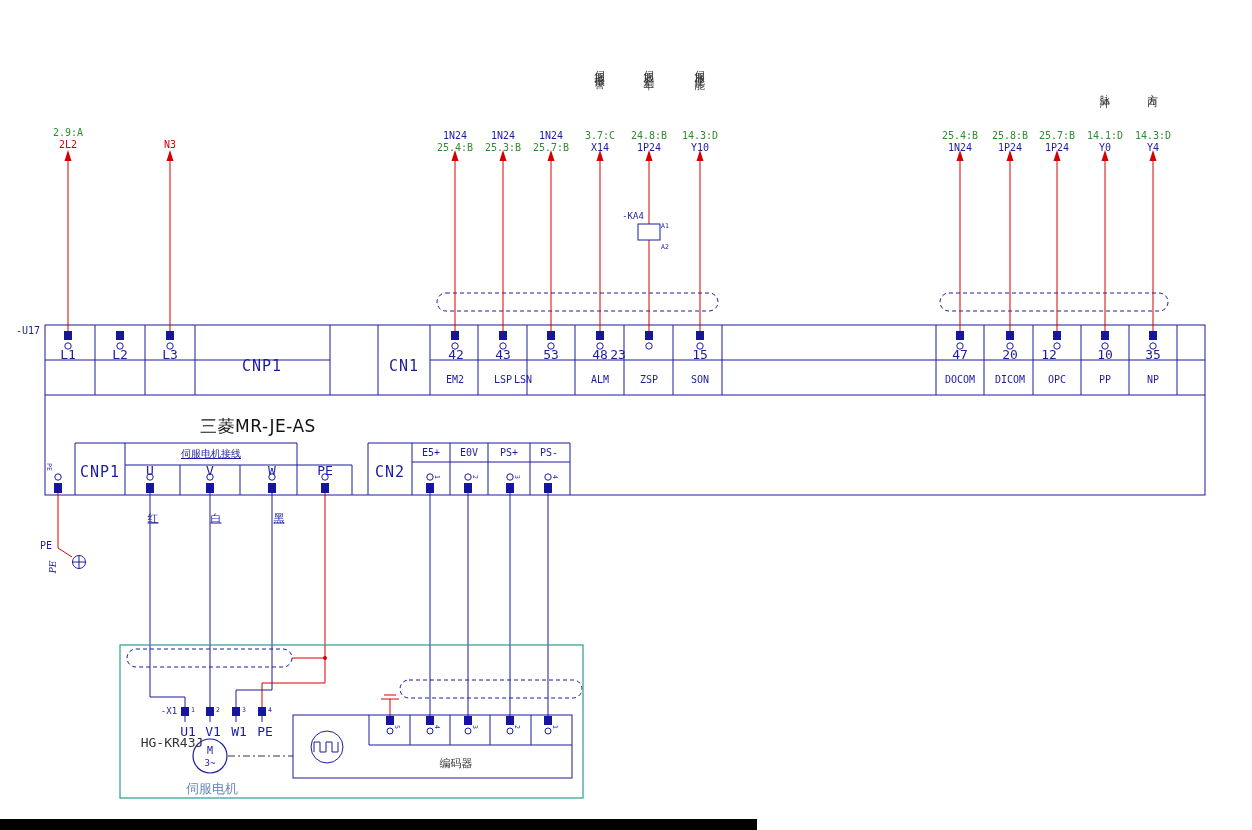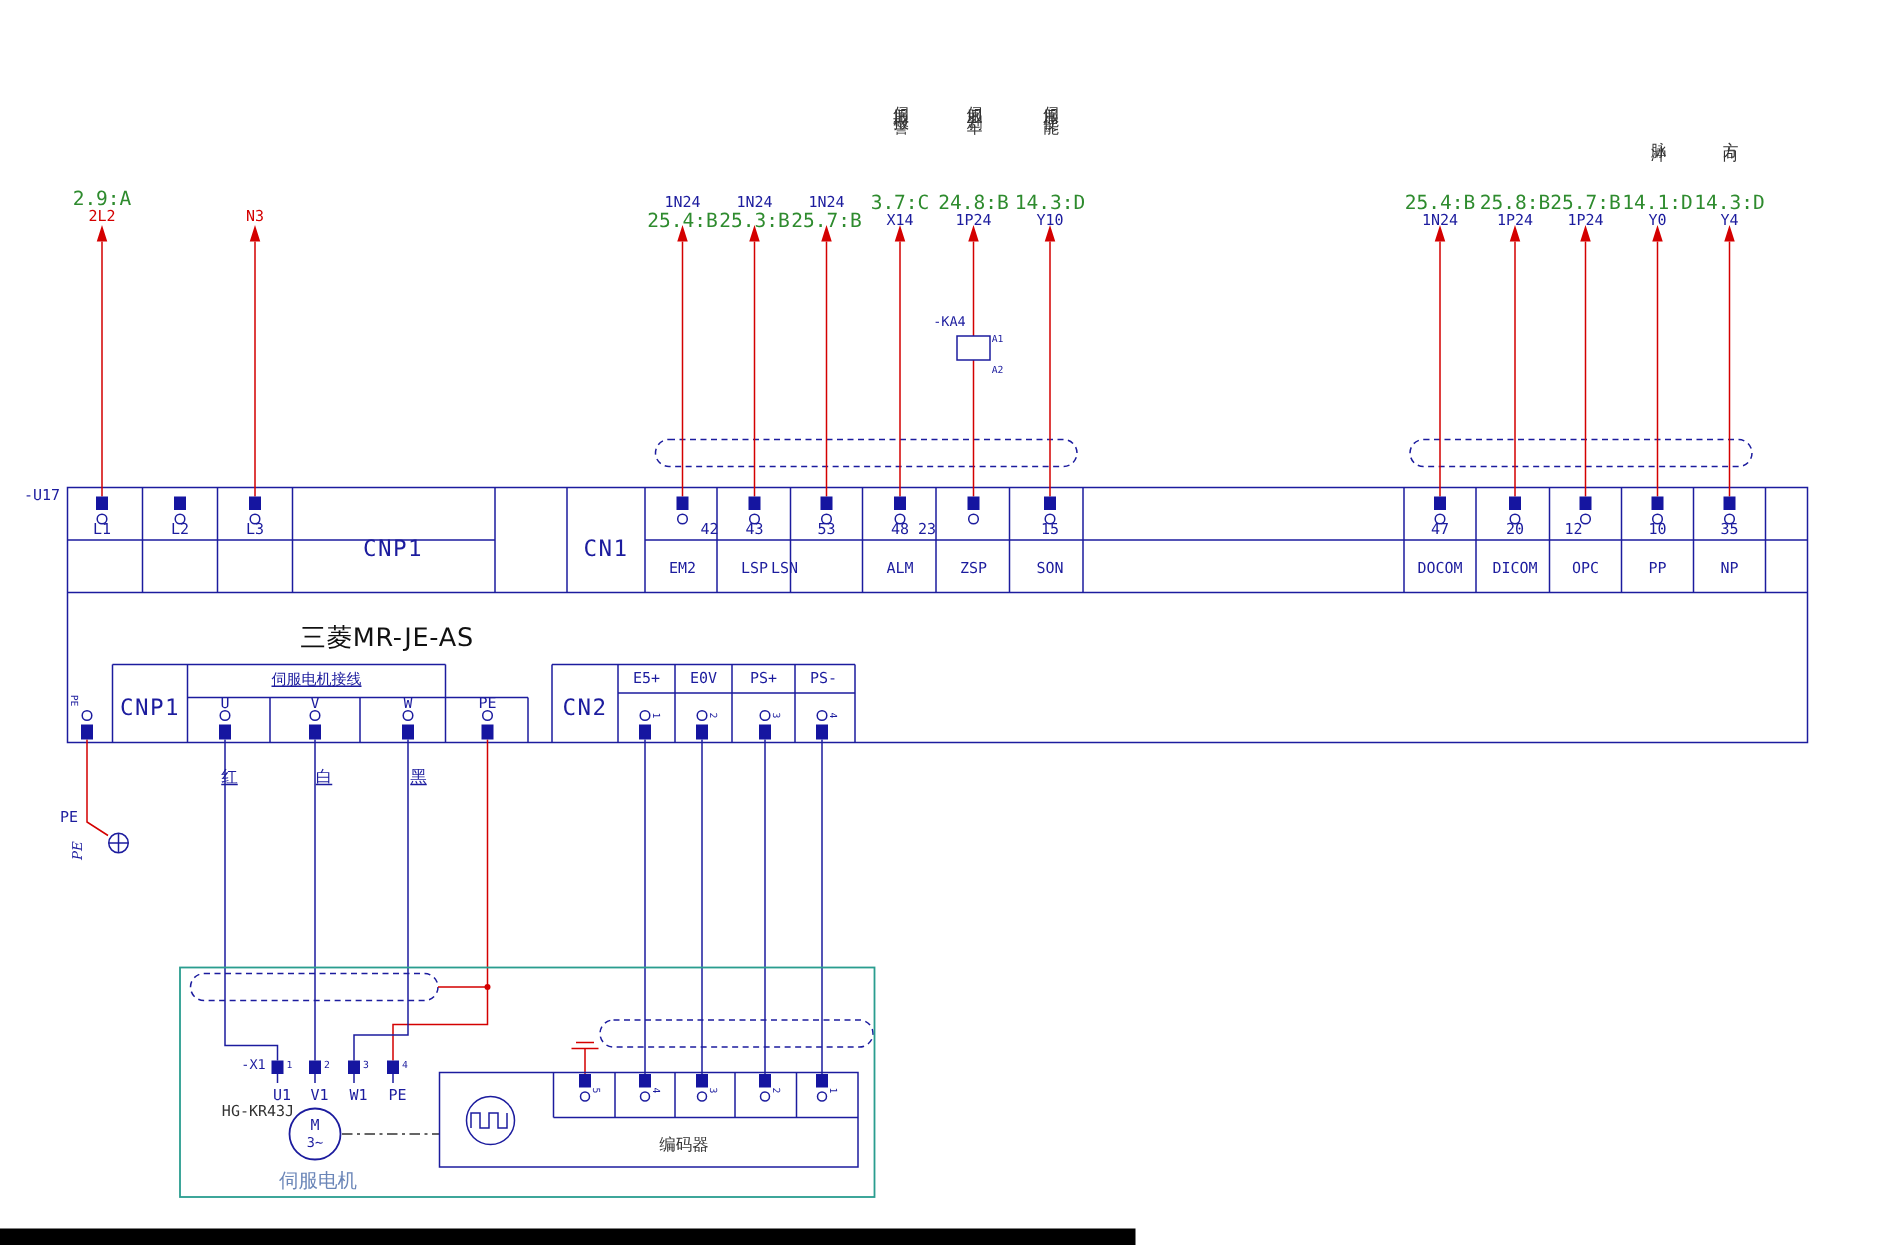--- a/index.html
+++ b/index.html
@@ -2,26 +2,26 @@
 <html><head>
 <meta charset="utf-8">
 <style>
   html,body{margin:0;padding:0;background:#fff}
   .stage{position:relative;width:1252px;height:830px;background:#fff;overflow:hidden;
          font-family:"DejaVu Sans","Liberation Sans",sans-serif}
   svg.layer{position:absolute;left:0;top:0}
   .t{position:absolute;transform:translate(-50%,-50%);white-space:nowrap;line-height:1;
      font-family:"DejaVu Sans Mono","DejaVu Sans",monospace;color:#1c1c9e}
   .cjk{font-family:"DejaVu Sans","Liberation Sans",sans-serif}
-  .green{color:#2e8b2e;font-size:13px}
+  .green{color:#2e8b2e;font-size:10px}
   .red{color:#d40000}
   .navy{color:#1c1c9e}
   .dark{color:#333}
   .net{font-size:10px}
-  .pin{font-size:10px}
+  .pin{font-size:13px}
   .sig{font-size:10px}
   .tiny{font-size:6.5px}
   .sm{font-size:9px}
   .conn{font-size:15px;letter-spacing:1px}
   .model{font-size:17px;color:#111;letter-spacing:.5px}
   .ul{text-decoration:underline}
   .steel{color:#6b86b8}
   .vert{position:absolute;transform:translateX(-50%);writing-mode:vertical-rl;text-orientation:upright;
         white-space:nowrap;font-size:10.5px;color:#333;letter-spacing:3px;line-height:1;
         font-family:"DejaVu Sans","Liberation Sans",sans-serif}
@@ -198,21 +198,21 @@
 
   <span class="t green" style="left:68px;top:133px">2.9:A</span>
   <span class="t net red" style="left:68px;top:145px">2L2</span>
   <span class="t net red" style="left:170px;top:145px">N3</span>
   <span class="t pin" style="left:68px;top:354px">L1</span>
   <span class="t pin" style="left:120px;top:354px">L2</span>
   <span class="t pin" style="left:170px;top:354px">L3</span>
 
   <span class="t net navy" style="left:455px;top:136px">1N24</span>
   <span class="t green" style="left:455px;top:148px">25.4:B</span>
-  <span class="t pin" style="left:473px;top:354px">42</span>
+  <span class="t pin" style="left:456px;top:354px">42</span>
   <span class="t sig navy" style="left:455px;top:380px">EM2</span>
 
   <span class="t net navy" style="left:503px;top:136px">1N24</span>
   <span class="t green" style="left:503px;top:148px">25.3:B</span>
   <span class="t pin" style="left:503px;top:354px">43</span>
   <span class="t sig navy" style="left:503px;top:380px">LSP</span>
 
   <span class="t net navy" style="left:551px;top:136px">1N24</span>
   <span class="t green" style="left:551px;top:148px">25.7:B</span>
   <span class="t pin" style="left:551px;top:354px">53</span>

